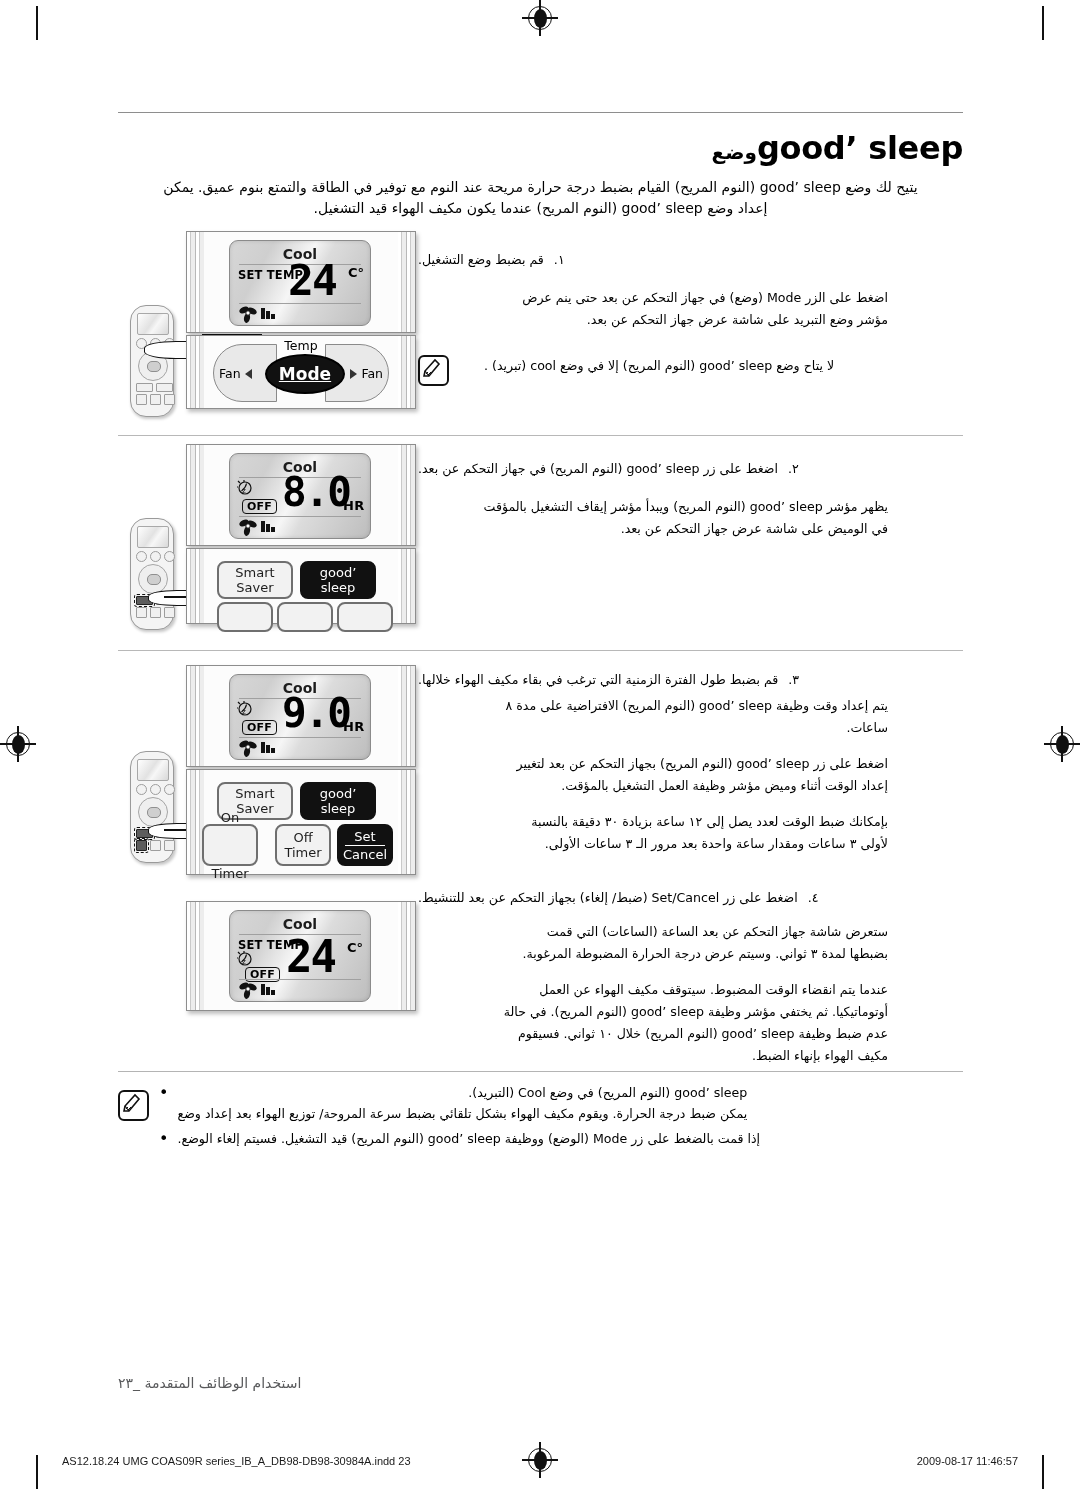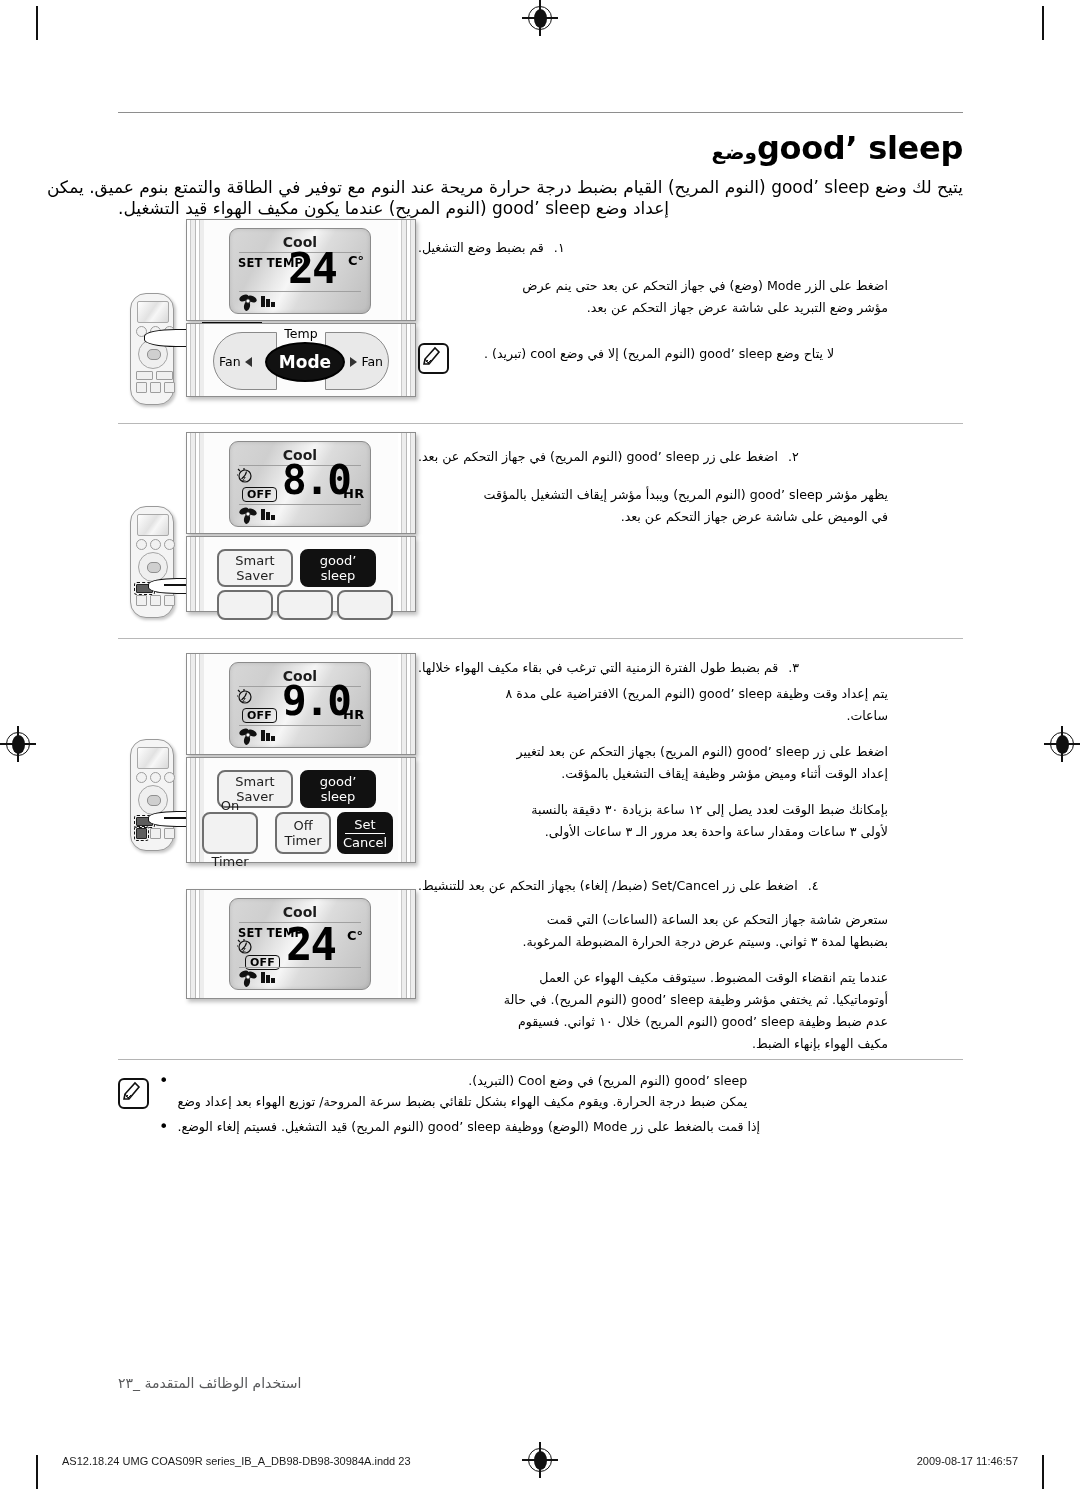--- a/index.html
+++ b/index.html
@@ -25,22 +25,22 @@
   .rule{border-bottom:1.3px solid #8e8e8e;width:100%;}
   .rule.thin{border-bottom:1px solid #b4b4b4;}
 
   .section-title{
     text-align:right;direction:rtl;font-size:32px;font-weight:bold;
     margin-top:16px;margin-bottom:10px;letter-spacing:-.3px;
   }
   .section-title .ar{font-size:20px;}
 
   .intro{
-    direction:rtl;text-align:left;font-size:17px;line-height:21px;
-    margin-bottom:0;
+    direction:rtl;text-align:center;font-size:14px;line-height:21px;
+    margin-bottom:12px;
   }
   .intro div{white-space:nowrap;}
 
   
   .block{position:relative;display:flex;justify-content:flex-end;direction:rtl;}
   .block-sep{border-bottom:1px solid #b8b8b8;margin:8px 0 8px 0;}
 
   .txtcol{direction:rtl;text-align:right;font-size:12.6px;line-height:22px;flex:0 0 auto;}
   .txtcol p{margin:0 0 14px 0;}
   .txtcol p:last-child{margin-bottom:0;}
@@ -127,20 +127,21 @@
     text-align:center;font-size:13px;color:#1d1d1d;line-height:15px;
   }
   .btn.black{background:#111;border-color:#111;color:#fff;}
   .btn.two{flex-direction:column;}
   .btn .divider{width:78%;border-top:1px solid currentColor;margin:1px 0;}
 
   .dial{
     position:absolute;border-radius:50%;background:#111;color:#fff;
     display:flex;align-items:center;justify-content:center;font-size:17px;font-weight:bold;
     border:2px solid #000;
+    text-decoration:underline;
   }
   .petal{position:absolute;background:#e9e9e9;border:1.4px solid #8a8a8a;}
   .fanlbl{position:absolute;font-size:12.5px;}
   .templbl{position:absolute;font-size:12.5px;}
   .tri{width:0;height:0;display:inline-block;}
 
   
   .footer-text{
     position:absolute;left:118px;top:1375px;direction:rtl;text-align:right;
     font-size:14px;color:#58595b;letter-spacing:.3px;
@@ -378,21 +379,21 @@
       <div class="step" style="margin-bottom:4px;">
         <span class="num">٣.</span>
         <span class="body">قم بضبط طول الفترة الزمنية التي ترغب في بقاء مكيف الهواء خلالها.</span>
       </div>
       <p>
         <span>يتم إعداد وقت وظيفة good’ sleep (النوم المريح) الافتراضية على مدة ٨</span><br>
         <span>ساعات.</span>
       </p>
       <p>
         <span>اضغط على زر good’ sleep (النوم المريح) بجهاز التحكم عن بعد لتغيير</span><br>
-        <span>إعداد الوقت أثناء وميض مؤشر وظيفة إيقاف التشغيل بالمؤقت.</span>
+        <span>إعداد الوقت أثناء وميض مؤشر وظيفة العمل التشغيل بالمؤقت.</span>
       </p>
       <p>
         <span>بإمكانك ضبط الوقت لعدد يصل إلى ١٢ ساعة بزيادة ٣٠ دقيقة بالنسبة</span><br>
         <span>لأولى ٣ ساعات ومقدار ساعة واحدة بعد مرور الـ ٣ ساعات الأولى.</span>
       </p>
     </div>
 
     <div class="illus" style="width:300px;height:226px;">
       <div class="handset" style="left:12px;top:92px;height:110px;">
         <div class="lcd"></div>

